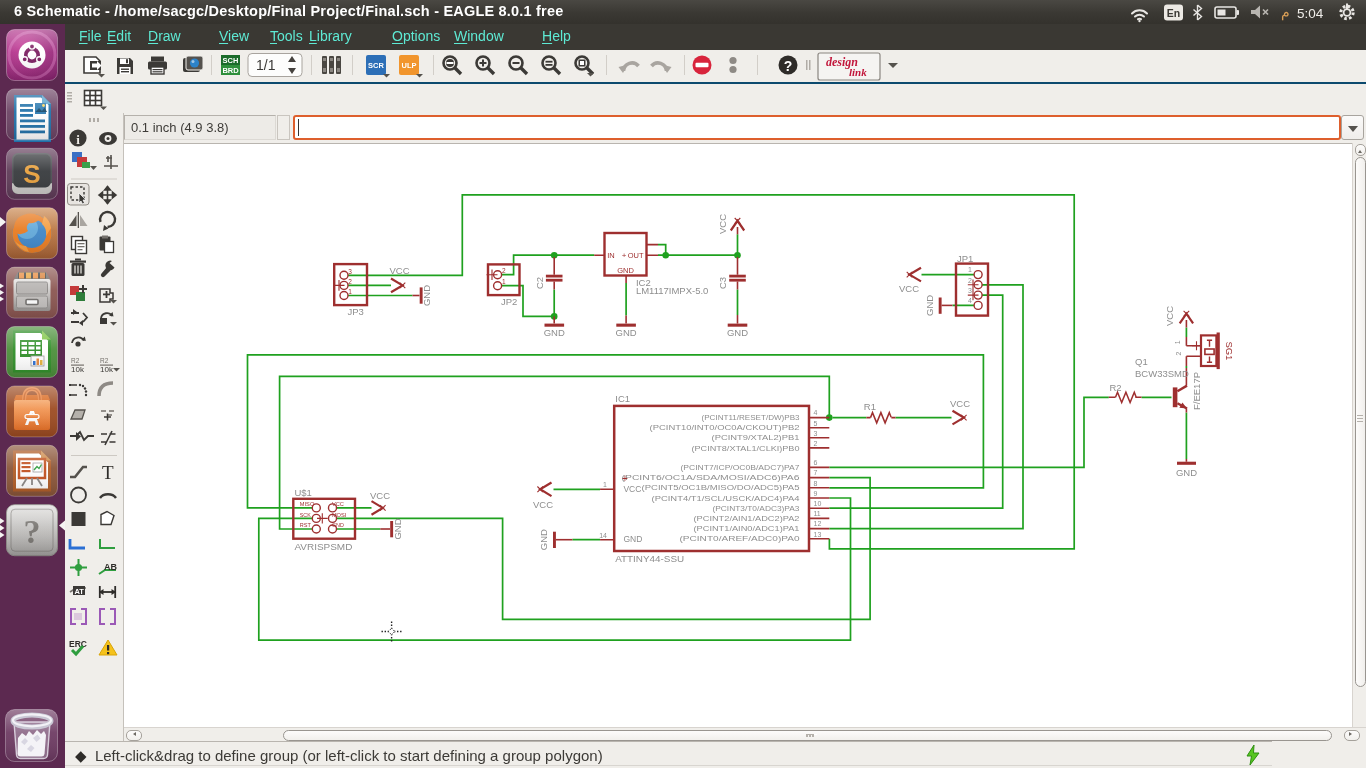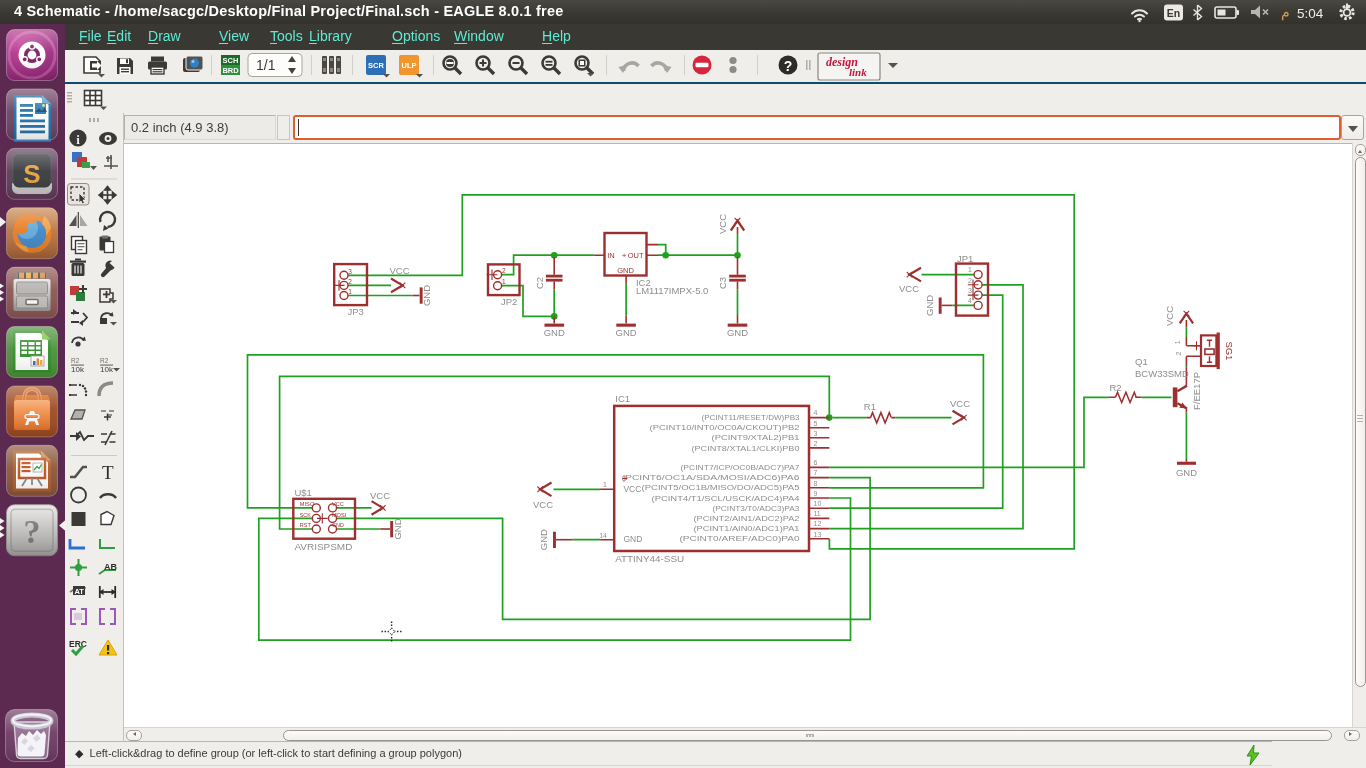--- a/index.html
+++ b/index.html
@@ -24,21 +24,21 @@
 
 .launcher{position:absolute;left:0;top:24px;width:65px;height:744px;background:#5c2950;z-index:45;}
 
 .palette{position:absolute;left:65px;top:113px;width:59px;height:628px;background:#f0eeea;border-right:1px solid #c5c1bb;}
 
 .canvas{position:absolute;left:124px;top:143px;width:1228px;height:584px;background:#fff;border-top:1px solid #b9b5af;}
 .vscroll{position:absolute;left:1352px;top:143px;width:14px;height:584px;background:#f0eeea;border-left:1px solid #d8d4cf;}
 .vthumb{position:absolute;left:1.5px;top:14px;width:11px;height:530px;background:linear-gradient(90deg,#fdfcfb,#f1efec);border:1px solid #999590;border-radius:6px;}
 .hscroll{position:absolute;left:124px;top:727px;width:1242px;height:14px;background:#f0eeea;border-top:1px solid #d8d4cf;}
 .hthumb{position:absolute;left:159px;top:1.5px;width:1049px;height:11px;background:linear-gradient(#fdfcfb,#f1efec);border:1px solid #999590;border-radius:6px;}
-.statusbar{position:absolute;left:65px;top:741px;width:1207px;height:27px;background:#f0eeea;border-top:1px solid #b9b5af;color:#3c3a36;font-size:11px;}
+.statusbar{position:absolute;left:65px;top:741px;width:1207px;height:27px;background:#f0eeea;border-top:1px solid #b9b5af;color:#3c3a36;font-size:15px;}
 .statusbar .txt{position:absolute;left:10px;top:5px;}
 .statusbar .line2{position:absolute;left:0;top:23px;width:100%;height:1px;background:#d8d5d0;}
 </style></head>
 <body>
 <div class="screen">
 <div class="menubar">
 <span style="left:14px"><span class="ul">F</span>ile</span>
 <span style="left:42px"><span class="ul">E</span>dit</span>
 <span style="left:83px"><span class="ul">D</span>raw</span>
 <span style="left:154px"><span class="ul">V</span>iew</span>
@@ -369,21 +369,21 @@
         </g>
 
 <text x="69" y="647" font-size="8.5" font-weight="bold" fill="#2e2c29">ERC</text>
 <path d="M72 650 l4 4 7 -8" fill="none" stroke="#2f9e3f" stroke-width="3"></path>
 <path d="M108 640 l9 15 h-18 z" fill="#f5c21b" stroke="#d9a407" stroke-width="1"></path>
         <rect x="107" y="645" width="2.2" height="5.5" fill="#2e2c29"></rect>
         <rect x="107" y="652" width="2.2" height="2.2" fill="#2e2c29"></rect>
 </svg>
 </div>
 <div class="cmdrow">
-<div class="coordbox">0.2 inch (4.9 3.8)</div>
+<div class="coordbox">0.1 inch (4.9 3.8)</div>
 <div class="minibox"></div>
 <div class="cmdinput">
         <div class="caret"></div>
       </div>
 <div class="dropbtn"></div>
 </div>
 <div class="canvas" id="canvas">
 <svg width="1228" height="584" viewBox="124 143 1228 584" style="position:absolute;left:0;top:0">
 <style>
 .w{stroke:#1FA11F;stroke-width:1.7;fill:none}
@@ -813,21 +813,21 @@
           <path d="M0 296.5 l4 2.5 -4 2.5 z"></path>
         </g>
 <g fill="#f5f4f2">
           <path d="M0 518 l4.5 3 -4.5 3 z"></path>
           <path d="M0 525 l4.5 3 -4.5 3 z"></path>
           <path d="M0 532 l4.5 3 -4.5 3 z"></path>
         </g>
 <path d="M65 520.5 l-6 5 6 5 z" fill="#f5f4f2"></path>
 </svg>
 </div>
-<div class="panel"><span class="title">4 Schematic - /home/sacgc/Desktop/Final Project/Final.sch - EAGLE 8.0.1 free</span><span id="indicators"><svg width="250" height="24" viewBox="1116 0 250 24" style="position:absolute;right:0;top:0">
+<div class="panel"><span class="title">6 Schematic - /home/sacgc/Desktop/Final Project/Final.sch - EAGLE 8.0.1 free</span><span id="indicators"><svg width="250" height="24" viewBox="1116 0 250 24" style="position:absolute;right:0;top:0">
 <g stroke="#e8e6e3" fill="none" stroke-linecap="round">
 <path d="M1132 13.5 a10.5 10.5 0 0 1 15 0" stroke-width="2"></path>
 <path d="M1135 16.5 a7 7 0 0 1 9 0" stroke-width="2"></path>
 <path d="M1138 19.2 a3.2 3.2 0 0 1 3 0" stroke-width="2"></path>
 </g>
           <circle cx="1139.5" cy="21" r="1.2" fill="#e8e6e3"></circle>
 <rect x="1164" y="4.5" width="19" height="16" rx="3" fill="#ece9e4"></rect>
 <text x="1173.5" y="16.5" font-size="10.5" font-weight="bold" fill="#3a3833" text-anchor="middle">En</text>
 <g stroke="#e8e6e3" stroke-width="1.4" fill="none">
             <path d="M1197.5 5 l0 15 M1197.5 5 l4 3.5 -8 7 M1197.5 20 l4 -3.5 -8 -7"></path>

